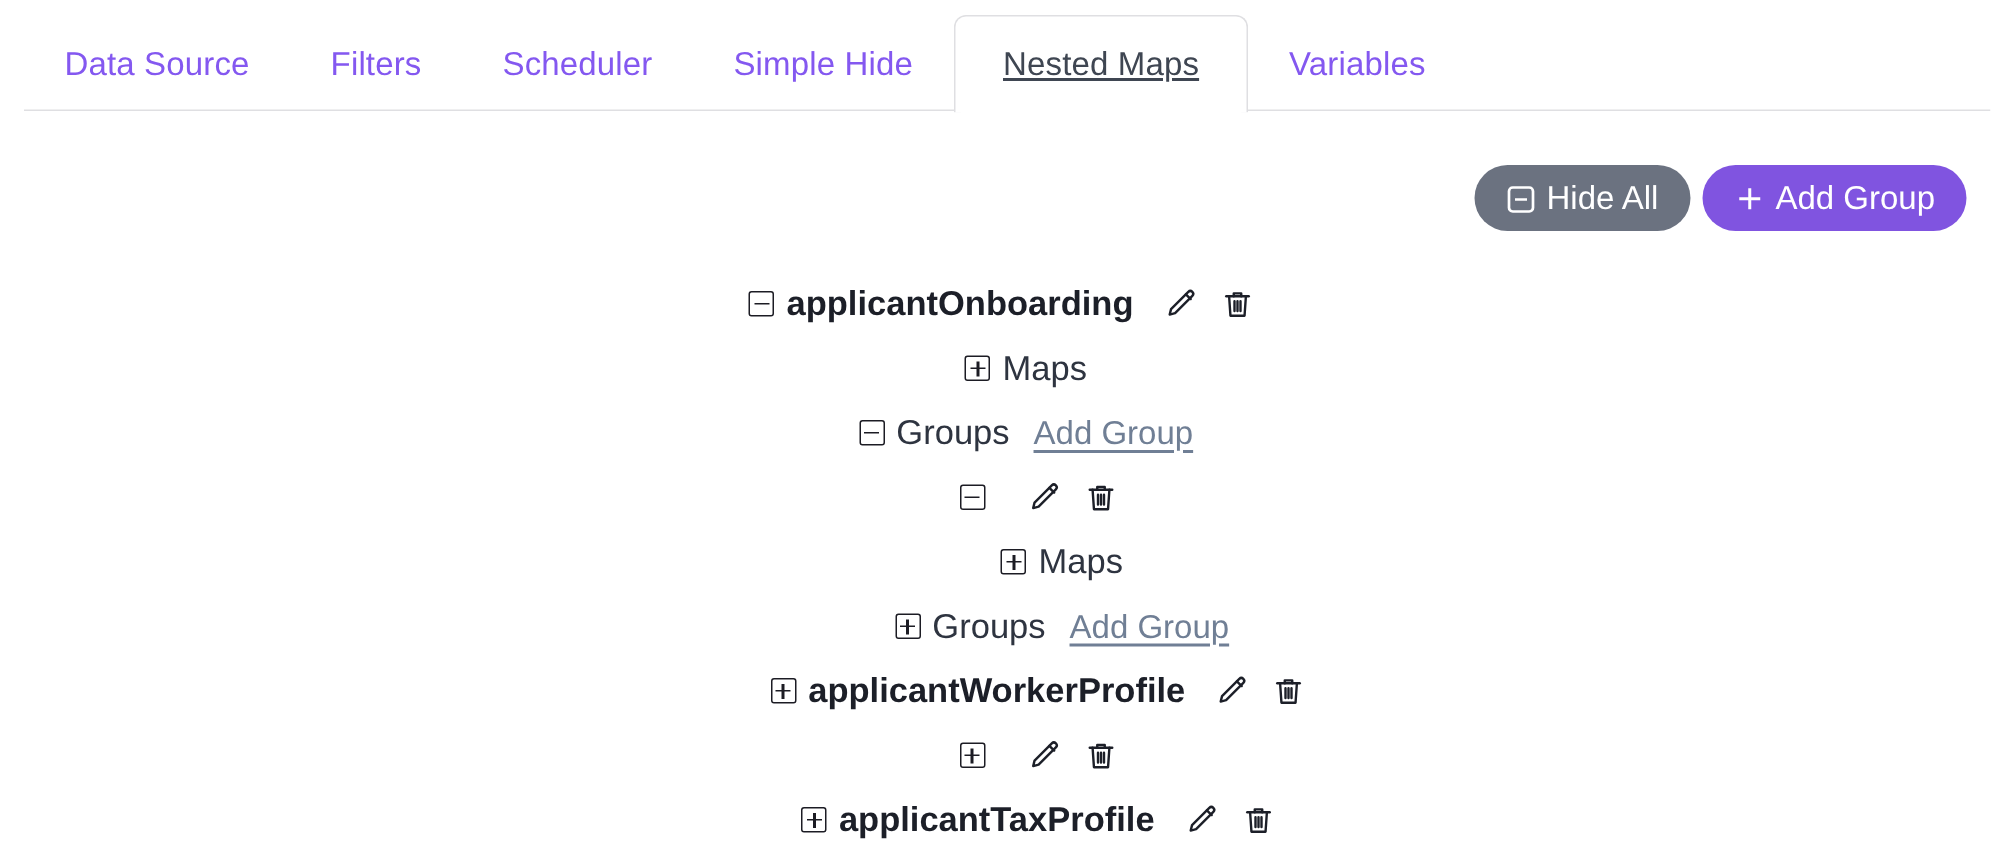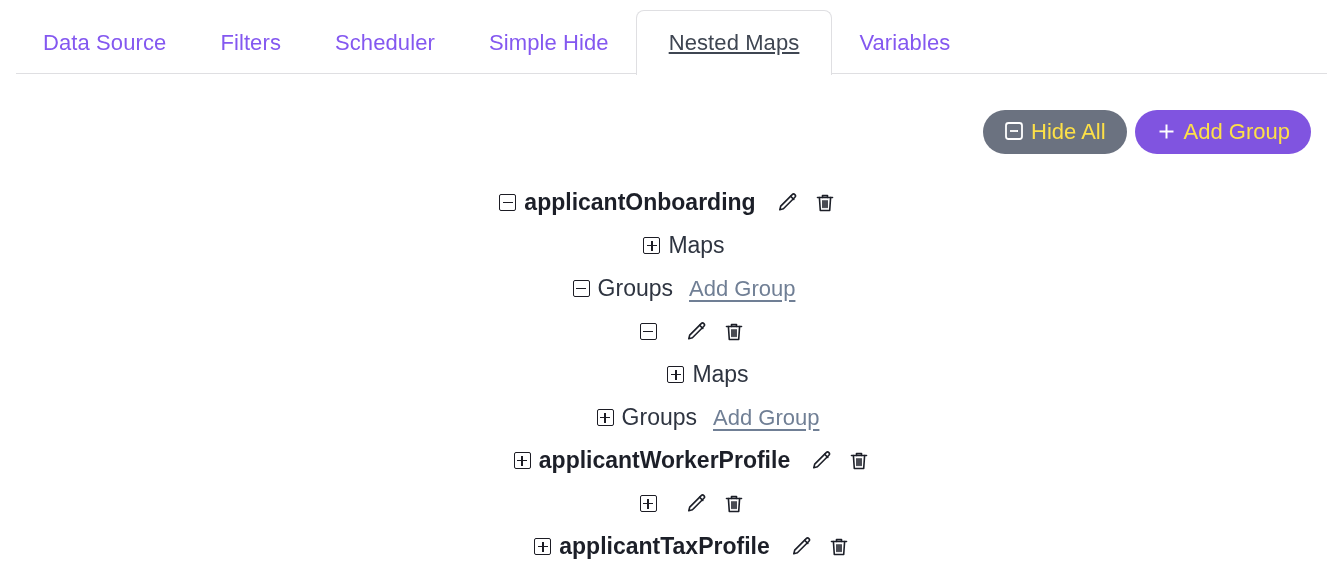--- a/index.html
+++ b/index.html
@@ -62,25 +62,25 @@
   
   .actionbar {
     display: flex;
     justify-content: flex-end;
     align-items: center;
     gap: 8px;
     padding: 36px 16px 0 0;
   }
   .btn {
     display: inline-flex;
-    align-items: flex-start;
+    align-items: flex-end;
     gap: 7px;
     border: none;
     border-radius: 22px;
-    color: #fde047;
+    color: #ffffff;
     font-family: "Liberation Sans", sans-serif;
     font-size: 22px;
     line-height: 1;
     padding: 11px 21px;
     cursor: pointer;
     white-space: nowrap;
   }
   .btn-hide { background: #6b7280; }
   .btn-add  { background: #8054e0; }
   .btn .gly { display: inline-flex; align-items: center; }

